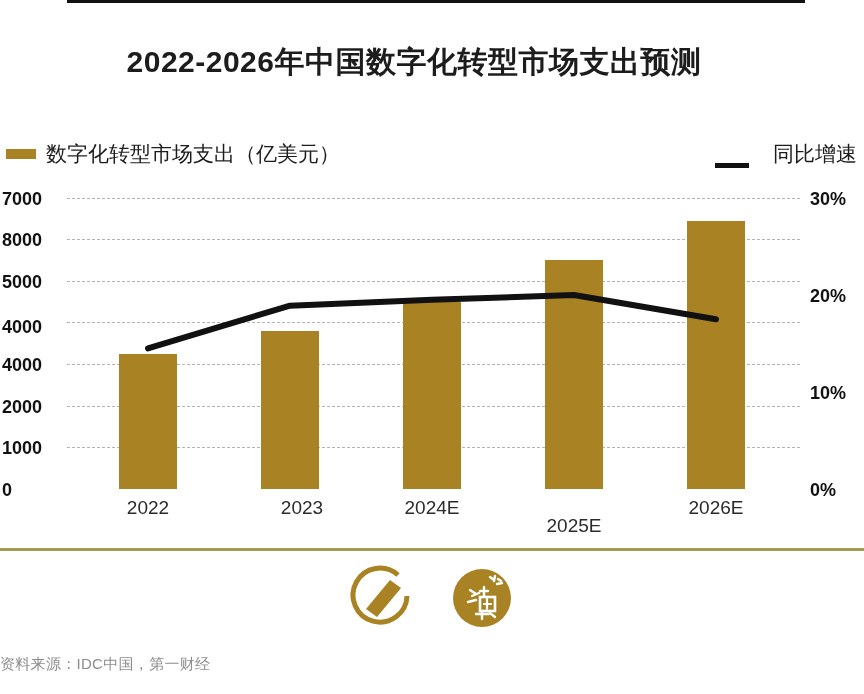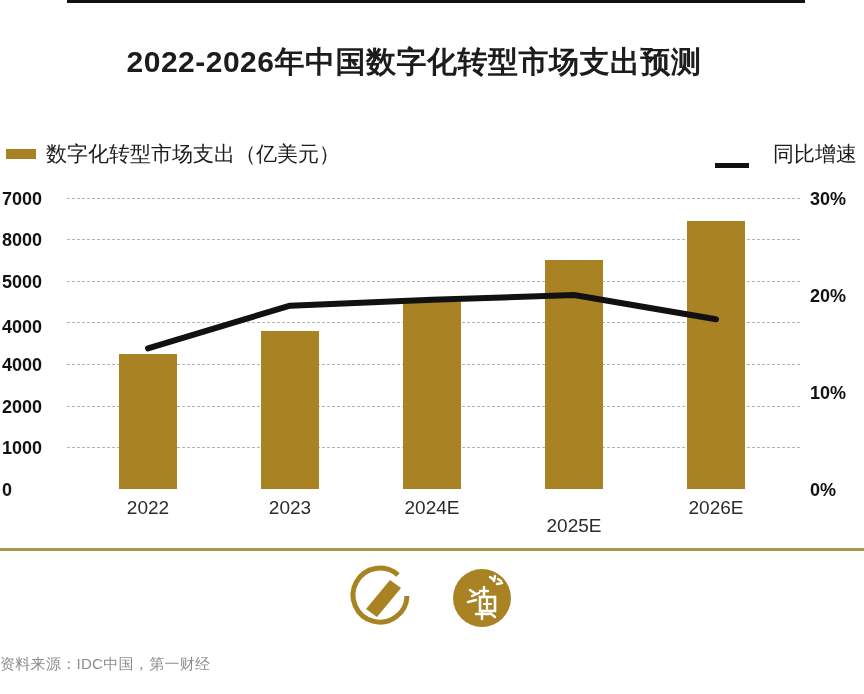--- a/index.html
+++ b/index.html
@@ -225,21 +225,21 @@
   <div class="bar" style="left: 545px; top: 260.357px; height: 228.643px; background: rgb(169, 130, 36);"></div>
   <div class="bar" style="left: 687px; top: 220.864px; height: 268.136px; background: rgb(169, 130, 36);"></div>
 
   <svg class="line-svg" viewBox="0 0 864 560">
     <polyline points="148,348.35 290,305.67 432,299.85 574,295 716,319.25" fill="none" stroke="#111111" stroke-width="6" stroke-linejoin="round" stroke-linecap="round"></polyline>
   </svg>
 
   <div class="baseline"></div>
 
   <div class="axis-label x-label" style="left:98px;  top:497px">2022</div>
-  <div class="axis-label x-label" style="left:240px; top:497px">2023</div>
+  <div class="axis-label x-label" style="left:252px; top:497px">2023</div>
   <div class="axis-label x-label" style="left:382px; top:497px">2024E</div>
   <div class="axis-label x-label" style="left:524px; top:515px">2025E</div>
   <div class="axis-label x-label" style="left:666px; top:497px">2026E</div>
 </div>
 
 <div class="divider"></div>
 
 <div class="logos">
   <div class="logo-box">
     <svg viewBox="0 0 72 72" width="72" height="72">

